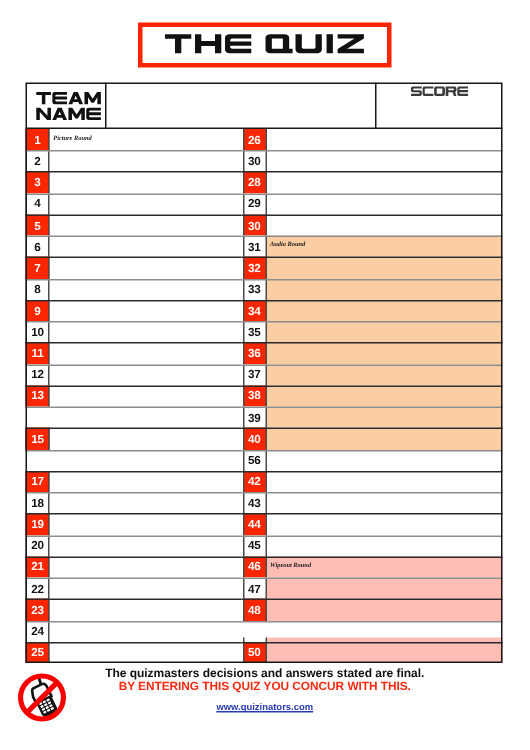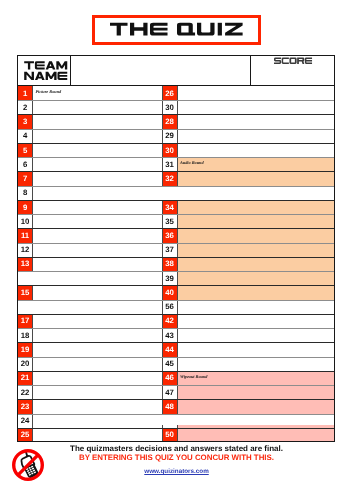--- a/index.html
+++ b/index.html
@@ -254,20 +254,24 @@
           <div class="ans" style="background: rgb(251, 205, 162);">
             <span class="note">Audio Round</span>
           </div>
         </div>
         <div class="hline thin" style="top: 71.2px;"></div>
         <div class="row" style="top: 85.44px;">
           <div class="numcell odd">32</div>
           <div class="ans" style="background: rgb(251, 205, 162);"></div>
         </div>
         <div class="hline" style="top: 85.44px;"></div>
+        <div class="row" style="top: 99.68px;">
+          <div class="numcell even">33</div>
+          <div class="ans" style="background: rgb(251, 205, 162);"></div>
+        </div>
         <div class="hline thin" style="top: 99.68px;"></div>
         <div class="row" style="top: 113.92px;">
           <div class="numcell odd">34</div>
           <div class="ans" style="background: rgb(251, 205, 162);"></div>
         </div>
         <div class="hline" style="top: 113.92px;"></div>
         <div class="row" style="top: 128.16px; text-align: right;">
           <div class="numcell even">35</div>
           <div class="ans" style="background: rgb(251, 205, 162);"></div>
         </div>

